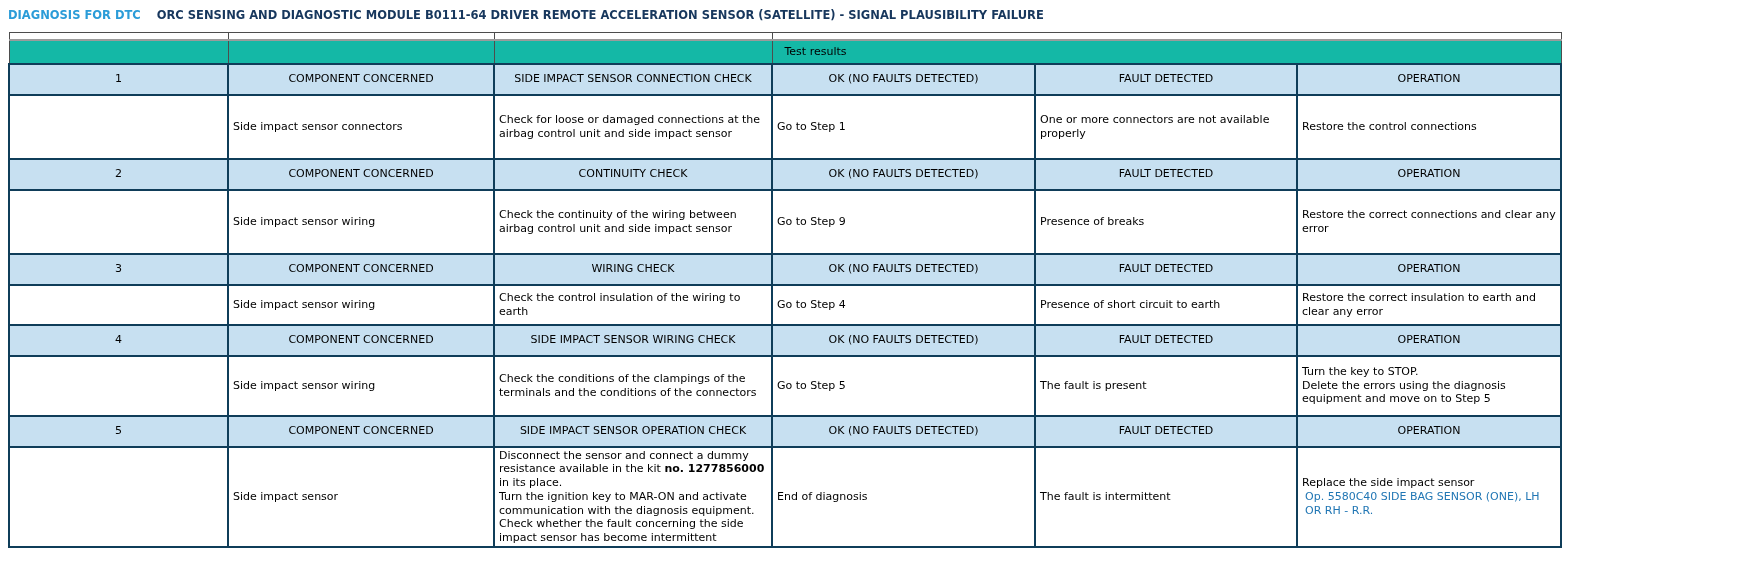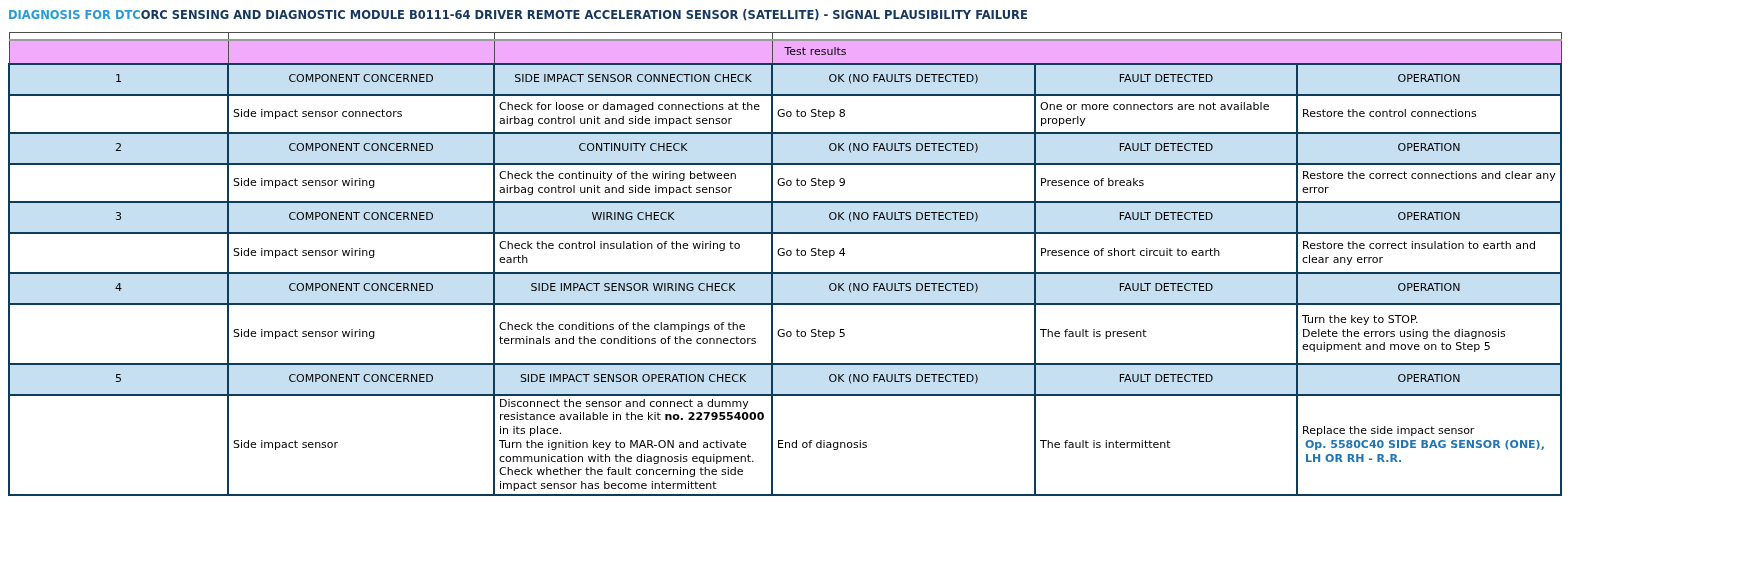--- a/index.html
+++ b/index.html
@@ -21,21 +21,21 @@
     height:569px;
     overflow:hidden;
   }
   .page{padding:6px 8px 0 8px;}
   .doc-title{
     font-size:11.5px;
     font-weight:bold;
     margin:2px 0 10px 0;
     white-space:nowrap;
   }
-  .doc-title .prefix{color:var(--title_prefix);margin-right:0;}
+  .doc-title .prefix{color:var(--title_prefix);margin-right:16px;}
   .doc-title .main{color:var(--title_main);text-align:right;}
   table.diag{
     border-collapse:collapse;
     table-layout:fixed;
     width:1552px;
   }
   td{
     padding:1px 4px;
     vertical-align:middle;
     overflow:hidden;
@@ -44,46 +44,46 @@
   
   tr.thin-row td{
     border:1px solid var(--border_thin);
     border-bottom:2px solid var(--border_gray);
     padding:0;
     height:7px;
   }
   tr.testresults-row td{
     border:1px solid var(--border_thin);
     height:24px;
-    background:#f0abfc;
+    background:#14b8a6;
     text-align:left;
     padding-left:12px;
   }
   
   tr.step-header td{
     border:2px solid var(--border_dark);
     background:var(--header_bg);
     text-align:center;
     height:31px;
   }
   
   tr.step-detail td{
     border:2px solid var(--border_dark);
     background:#ffffff;
     text-align:left;
     white-space:pre-line;
   }
   tr.step-detail td.num-cell{text-align:center;}
-  tr.h50{height:38px;}
+  tr.h50{height:64px;}
   tr.h40{height:40px;}
   tr.h60{height:60px;}
   tr.h96{height:96px;}
   .op-link{
     color:var(--link_blue);
-    font-weight:bold;
+    font-weight:normal;
     text-decoration:none;
     display:block;
     padding-left:3px;
     cursor:pointer;
   }
 </style>
 </head>
 <body>
 
 <div class="page">
@@ -122,21 +122,21 @@
       <td>COMPONENT CONCERNED</td>
       <td>SIDE IMPACT SENSOR CONNECTION CHECK</td>
       <td>OK (NO FAULTS DETECTED)</td>
       <td>FAULT DETECTED</td>
       <td>OPERATION</td>
     </tr>
     <tr class="step-detail h50">
       <td class="num-cell"></td>
       <td>Side impact sensor connectors</td>
       <td>Check for loose or damaged connections at the airbag control unit and side impact sensor</td>
-      <td>Go to Step 8</td>
+      <td>Go to Step 1</td>
       <td>One or more connectors are not available properly</td>
       <td>Restore the control connections</td>
     </tr>
 
     <tr class="step-header">
       <td class="num-cell">2</td>
       <td>COMPONENT CONCERNED</td>
       <td>CONTINUITY CHECK</td>
       <td>OK (NO FAULTS DETECTED)</td>
       <td>FAULT DETECTED</td>
@@ -190,21 +190,21 @@
       <td class="num-cell">5</td>
       <td>COMPONENT CONCERNED</td>
       <td>SIDE IMPACT SENSOR OPERATION CHECK</td>
       <td>OK (NO FAULTS DETECTED)</td>
       <td>FAULT DETECTED</td>
       <td>OPERATION</td>
     </tr>
     <tr class="step-detail h96">
       <td class="num-cell"></td>
       <td>Side impact sensor</td>
-      <td><span>Disconnect the sensor and connect a dummy resistance available in the kit </span><b>no. 2279554000</b><span> in its place.</span><span style="display:block">Turn the ignition key to MAR-ON and activate communication with the diagnosis equipment.</span><span style="display:block">Check whether the fault concerning the side impact sensor has become intermittent</span></td>
+      <td><span>Disconnect the sensor and connect a dummy resistance available in the kit </span><b>no. 1277856000</b><span> in its place.</span><span style="display:block">Turn the ignition key to MAR-ON and activate communication with the diagnosis equipment.</span><span style="display:block">Check whether the fault concerning the side impact sensor has become intermittent</span></td>
       <td>End of diagnosis</td>
       <td>The fault is intermittent</td>
       <td><span style="display:block">Replace the side impact sensor</span><a class="op-link">Op. 5580C40 SIDE BAG SENSOR (ONE), LH OR RH - R.R.</a></td>
     </tr>
 
   </tbody>
     </table>
 </div>
 
 </body></html>

